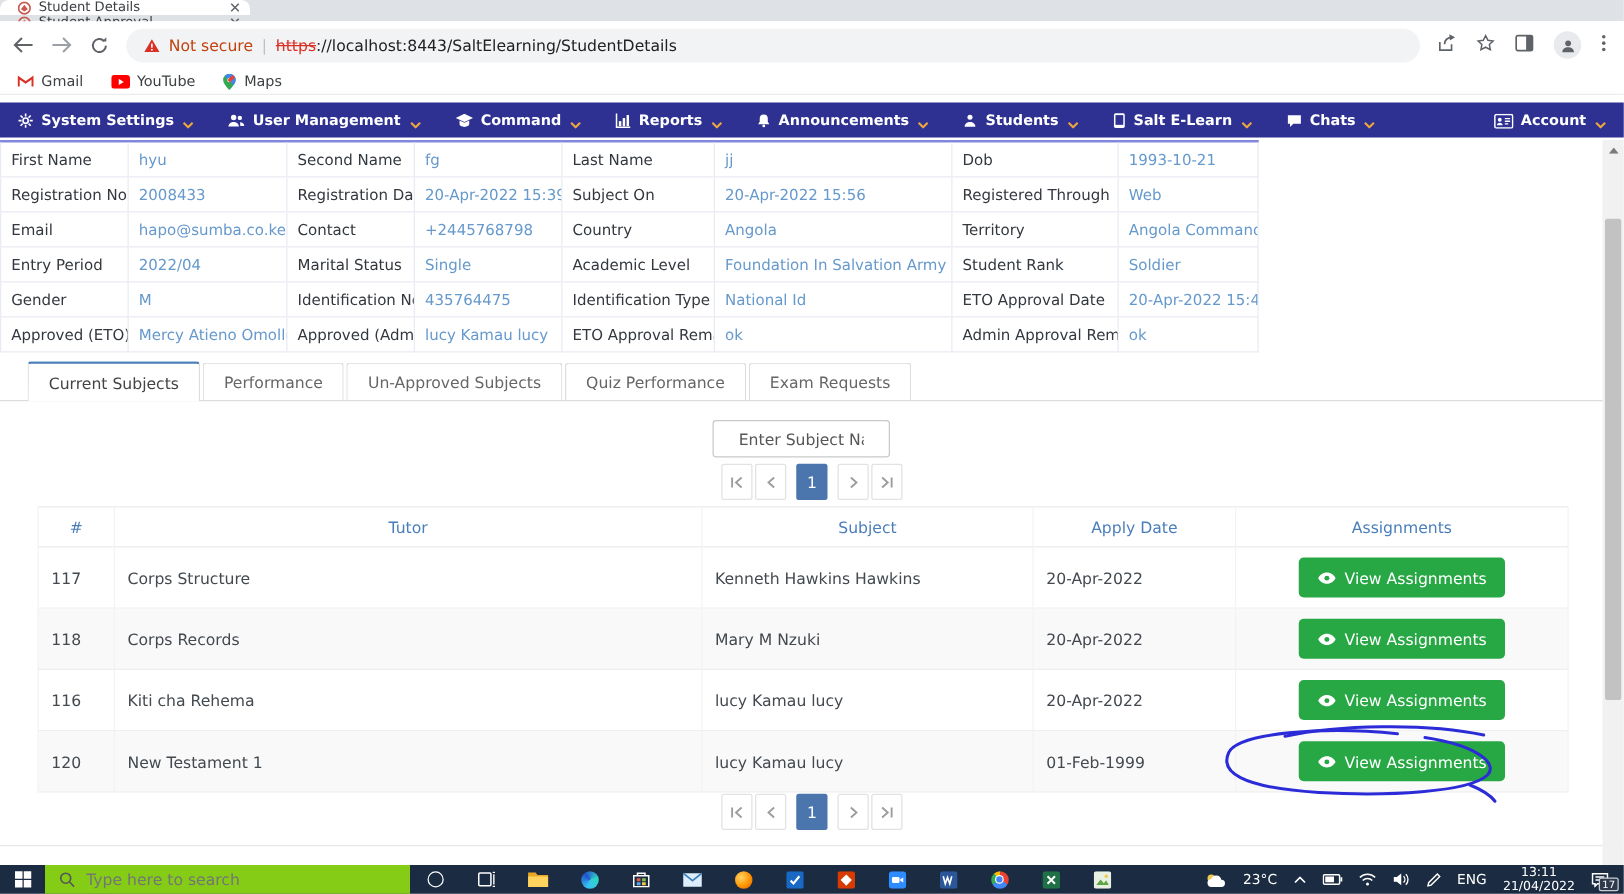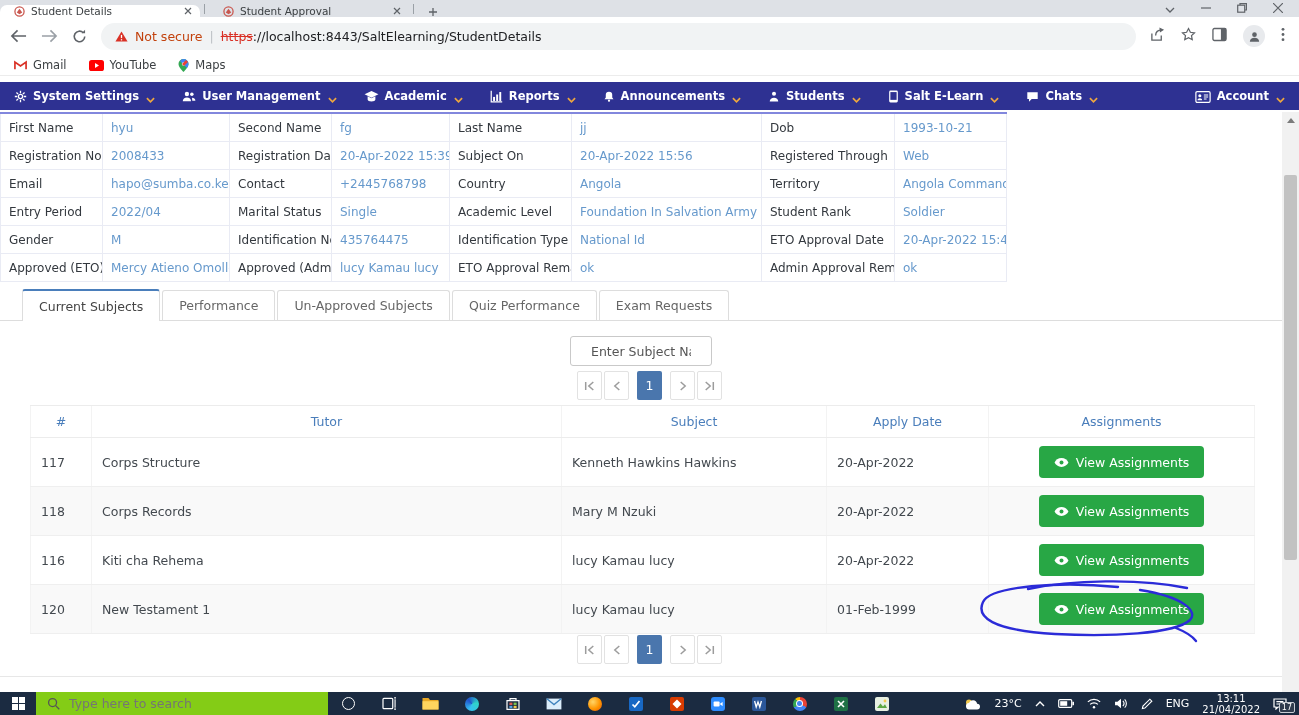--- a/index.html
+++ b/index.html
@@ -1,20 +1,20 @@
 <!DOCTYPE html>
 <html><head>
 <meta charset="utf-8">
 <style>
   * { margin:0; padding:0; box-sizing:border-box; }
   html,body { width:1299px; height:715px; overflow:hidden; background:#fff;
     font-family:"DejaVu Sans","Liberation Sans",sans-serif; }
 
   
-  #tabstrip { position:absolute; left:0; top:0; width:1299px; height:17px; background:#dee1e6; display:flex; align-items:flex-end; }
+  #tabstrip { position:absolute; left:0; top:0; width:1299px; height:17px; background:#dee1e6; display:flex; align-items:flex-start;flex-direction:column; }
   .tab { display:flex; align-items:center; gap:6px; width:200px; padding:0 8px 0 14px; font-size:10.5px; color:#3c4043; position:relative; }
   .tab.active { background:#fff; border-radius:7px 7px 0 0; }
   .tab .tab-title { flex:1; white-space:nowrap; overflow:hidden; }
   .tab-sep { width:1px; height:10px; background:#9aa0a6; align-self:center; margin:0 4px; }
   .favicon { width:11px; height:11px; flex:none; }
   .tab-close svg, .newtab svg { display:block; }
   .newtab { display:flex; align-items:center; padding:0 10px; }
   .win-controls { margin-left:auto; display:flex; align-items:center; gap:26px; padding-right:16px; color:#5f6368; }
 
   #toolbar { position:absolute; left:0; top:17px; width:1299px; height:38px; background:#fff; display:flex; align-items:center; padding:0 10px; gap:14px; }
@@ -255,21 +255,21 @@
           <svg width="9" height="6" viewBox="0 0 10 6">
             <path d="M1 1l4 4 4-4" fill="none" stroke="#eda63f" stroke-width="1.9"></path>
           </svg>
         </span>
     </span>
     <span class="nav-item">
       <svg width="15" height="12" viewBox="0 0 16 13">
           <path d="M8 0L.5 3.6 8 7.2l7.5-3.6z" fill="#fff"></path>
           <path d="M3.8 5.8v3.4c0 1.2 1.9 2.2 4.2 2.2s4.2-1 4.2-2.2V5.8L8 7.8z" fill="#fff"></path>
         </svg>
-      <span>Academic</span>
+      <span>Command</span>
       <span class="chev">
           <svg width="9" height="6" viewBox="0 0 10 6">
             <path d="M1 1l4 4 4-4" fill="none" stroke="#eda63f" stroke-width="1.9"></path>
           </svg>
         </span>
     </span>
     <span class="nav-item">
       <svg width="13" height="13" viewBox="0 0 16 16">
           <path d="M1.5 1v13.5H15" stroke="#fff" stroke-width="1.5" fill="none"></path>
           <rect x="3.8" y="8.5" width="2.4" height="5" fill="#fff"></rect>

